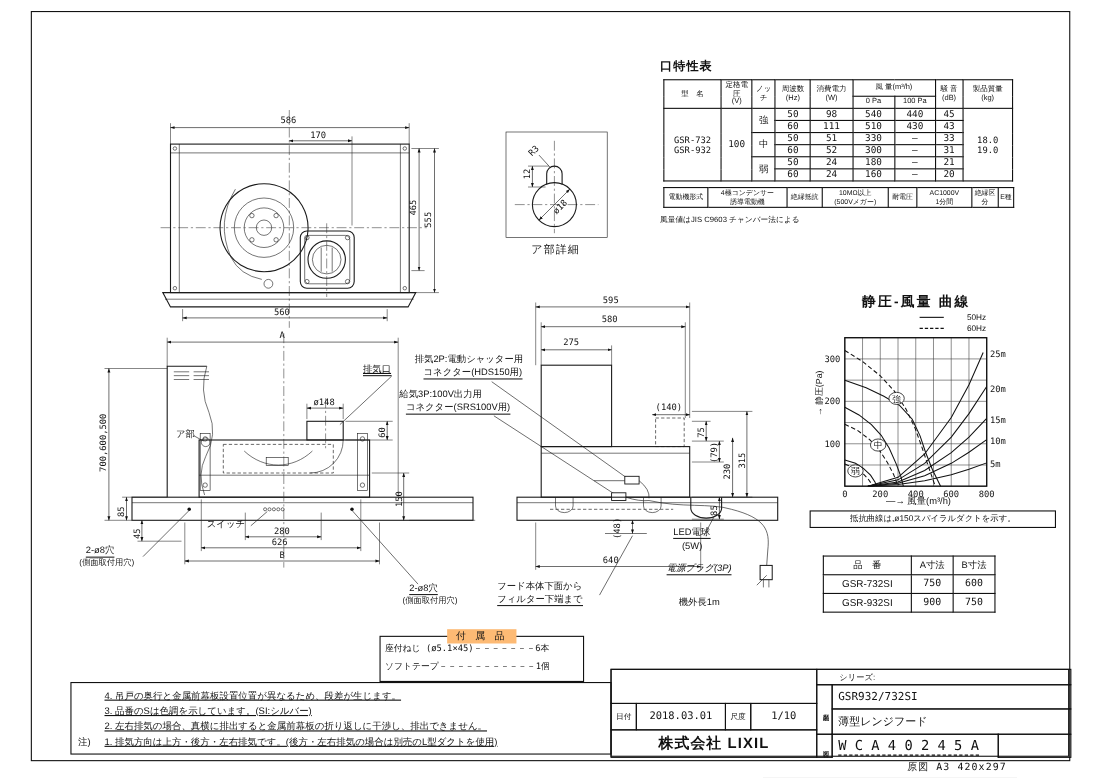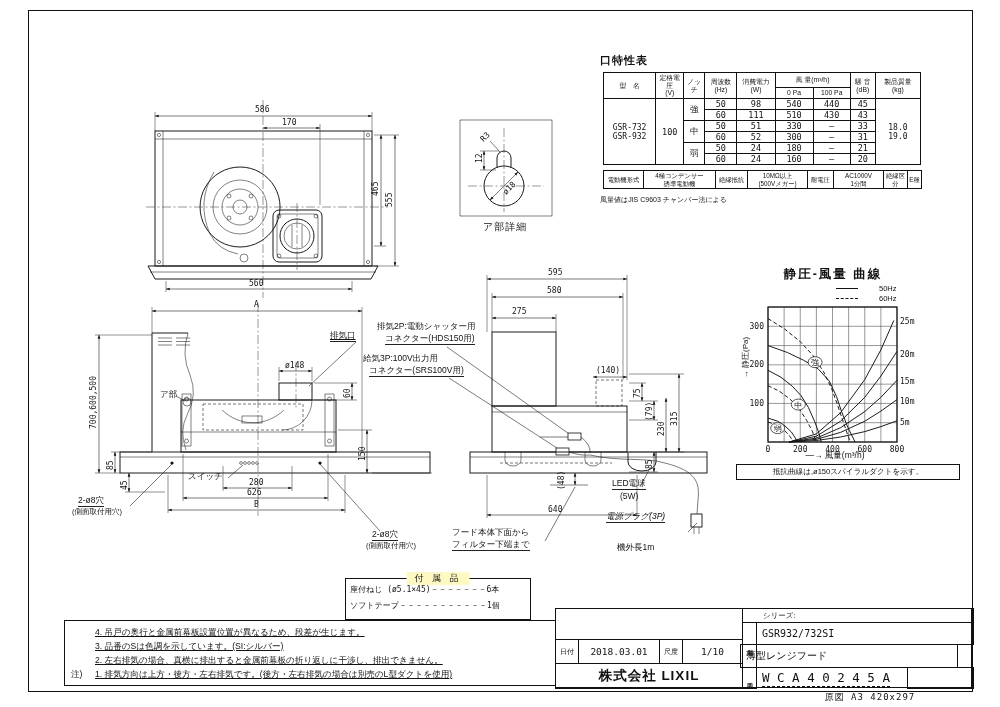--- a/index.html
+++ b/index.html
@@ -42,21 +42,21 @@
   #chart-xlabel{position:absolute;left:775px;top:450px;width:120px;text-align:center;font-size:8.5px;}
   #chart-note{position:absolute;left:736px;top:464px;width:222px;border:1px solid #111;
       font-size:7.6px;text-align:center;padding:2px 0;background:#fff;}
   #parts-table{position:absolute;left:748px;top:505px;width:156px;font-size:9px;}
   #parts-table th{font-size:8.5px;}
   #parts-table td{font-family:"DejaVu Sans Mono",monospace;}
   #parts-table td.jpc{font-family:"Liberation Sans",sans-serif;}
   #parts-table tr{height:17px;}
   
   #acc-box{position:absolute;left:345px;top:578px;width:184px;height:40px;border:1px solid #111;}
-  #acc-title{position:absolute;left:50%;top:-7px;transform:translateX(-50%);background:#fef9c3;
+  #acc-title{position:absolute;left:50%;top:-7px;transform:translateX(-50%);background:#fdba74;
       padding:0 8px;font-size:9px;letter-spacing:3px;}
   #acc-box .it{font-size:8px;margin:5px 4px 0 4px;font-family:"DejaVu Sans Mono",monospace;}
   
   #notes-box{position:absolute;left:64px;top:620px;width:490px;height:64px;border:1px solid #111;}
   #notes-box .nl{position:absolute;left:30px;font-size:8.6px;white-space:nowrap;text-decoration:underline;}
   #note-label{position:absolute;left:6px;top:48px;font-size:8.6px;}
   
   #tblock{position:absolute;left:555px;top:608px;width:417px;height:80px;border:1.4px solid #111;box-sizing:border-box;}
   .tb{position:absolute;box-sizing:border-box;border:0.8px solid #111;}
   .vlab{writing-mode:vertical-rl;text-orientation:upright;font-size:6px;letter-spacing:0px;
@@ -524,20 +524,44 @@
       </div>
     <div class="legrow">
         <span class="legline dashed"></span>
         <span>60Hz</span>
       </div>
   </div>
   <div id="chart-ylabel">→ 静圧(Pa)</div>
   <div id="chart-xlabel">—→ 風量(m³/h)</div>
   <div id="chart-note">抵抗曲線は,ø150スパイラルダクトを示す。</div>
 
+  <table id="parts-table" class="grid">
+    <colgroup>
+        <col style="width:80px">
+        <col style="width:38px">
+        <col style="width:38px">
+      </colgroup>
+    <tbody>
+        <tr>
+      <th>品　番</th>
+      <th>A寸法</th>
+      <th>B寸法</th>
+    </tr>
+    <tr>
+      <td class="jpc">GSR-732SI</td>
+      <td>750</td>
+      <td>600</td>
+    </tr>
+    <tr>
+      <td class="jpc">GSR-932SI</td>
+      <td>900</td>
+      <td>750</td>
+    </tr>
+  </tbody>
+    </table>
 
   <div id="acc-box">
     <div id="acc-title">付 属 品</div>
     <div class="it">座付ねじ (ø5.1×45)－－－－－－－6本</div>
     <div class="it">ソフトテープ－－－－－－－－－－－1個</div>
   </div>
 
   <div id="notes-box">
     <span id="note-label">注)</span>
     <div class="nl" style="top:6px">4. 吊戸の奥行と金属前幕板設置位置が異なるため、段差が生じます。</div>
@@ -551,21 +575,21 @@
     <div class="tb" style="left:-1px;top:-1px;width:188px;height:32px;"></div>
     <div class="tb" style="left:-1px;top:30px;width:24px;height:25px;font-size:7px;display:flex;align-items:center;justify-content:center;">日付</div>
     <div class="tb" style="left:22px;top:30px;width:82px;height:25px;font-size:9.5px;display:flex;align-items:center;justify-content:center;font-family:'DejaVu Sans Mono',monospace;">2018.03.01</div>
     <div class="tb" style="left:103px;top:30px;width:24px;height:25px;font-size:7px;display:flex;align-items:center;justify-content:center;">尺度</div>
     <div class="tb" style="left:126px;top:30px;width:61px;height:25px;font-size:9.5px;display:flex;align-items:center;justify-content:center;font-family:'DejaVu Sans Mono',monospace;">1/10</div>
     <div class="tb" style="left:-1px;top:54px;width:188px;height:26px;display:flex;align-items:center;justify-content:center;font-size:13.5px;font-weight:bold;letter-spacing:1px;">株式会社 LIXIL</div>
 
     <div class="tb" style="left:186px;top:-1px;width:232px;height:15px;font-size:7.5px;display:flex;align-items:center;padding-left:20px;">シリーズ:</div>
     <div class="tb vlab" style="left:186px;top:13px;width:15px;height:46px;">製品名</div>
     <div class="tb" style="left:200px;top:13px;width:218px;height:23px;font-size:10px;display:flex;align-items:center;padding-left:5px;font-family:'DejaVu Sans Mono',monospace;">GSR932/732SI</div>
-    <div class="tb" style="left:184px;top:35px;width:218px;height:24px;font-size:10px;display:flex;align-items:center;padding-left:5px;">薄型レンジフード</div>
+    <div class="tb" style="left:200px;top:35px;width:218px;height:24px;font-size:10px;display:flex;align-items:center;padding-left:5px;">薄型レンジフード</div>
     <div class="tb vlab" style="left:186px;top:58px;width:15px;height:22px;">図番</div>
     <div class="tb" style="left:200px;top:58px;width:152px;height:22px;font-size:12.5px;display:flex;align-items:center;padding-left:5px;font-family:'DejaVu Sans Mono',monospace;border-bottom:none;">
         <span style="border-bottom:1.5px dashed #111;padding-bottom:1px;">W C A 4 0 2 4 5 A</span>
       </div>
     <div class="tb" style="left:351px;top:58px;width:67px;height:22px;"></div>
   </div>
   <div id="origin-note">原図  A3  420x297</div>
 </div>
 
 </body></html>

